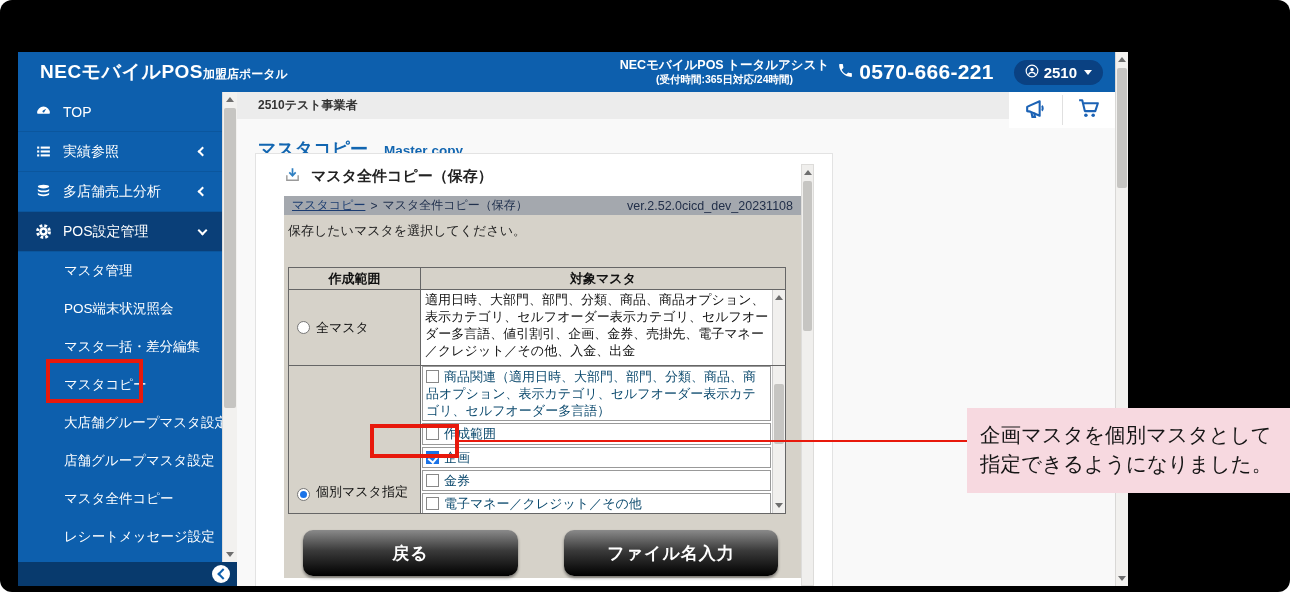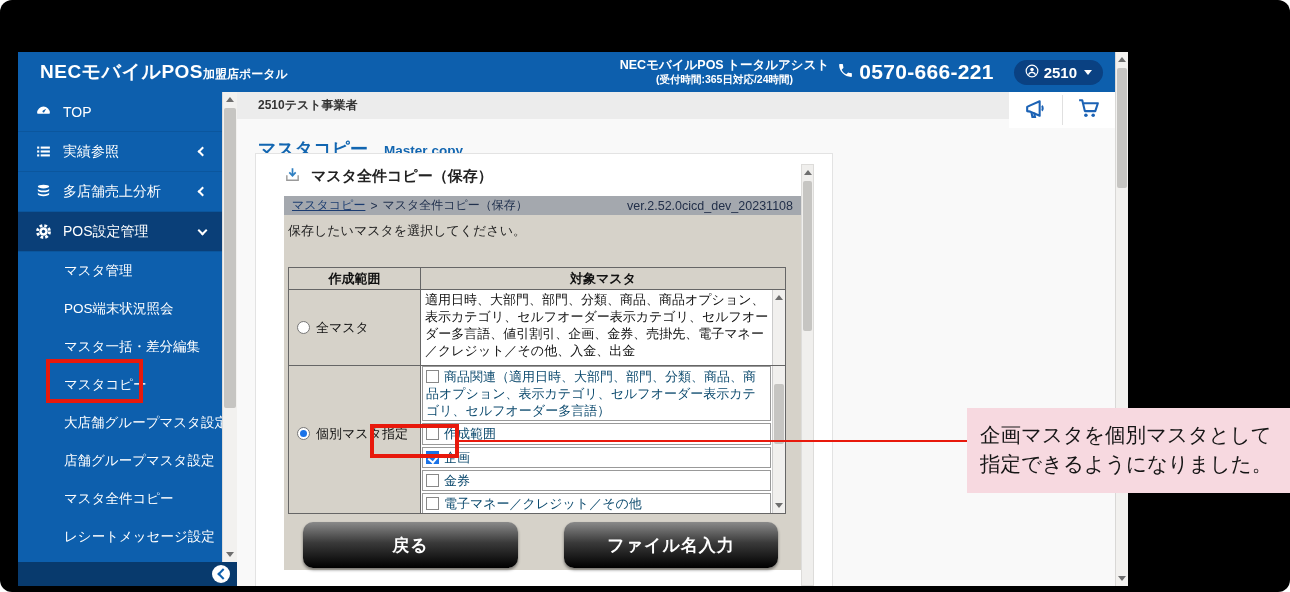--- a/index.html
+++ b/index.html
@@ -78,36 +78,36 @@
   .card { position:absolute; left:18px; top:61px; width:578px; bottom:0;
     background:#fff; border:1px solid #e3e3e3; border-bottom:none; }
   .panel-header { position:absolute; left:28px; top:12px; display:flex; align-items:center; gap:10px; }
   .panel-title { font-size:15px; font-weight:bold; color:#222; }
   .breadcrumb { position:absolute; left:28px; top:42px; width:517px; height:19px; background:#a4a8ae;
     display:flex; align-items:center; font-size:12px; color:#21314e; padding:0 8px; }
   .bc-link { color:#1b3c70; text-decoration:underline; cursor:pointer; }
   .bc-sep { margin:0 5px; }
   .bc-cur { }
   .bc-ver { margin-left:auto; font-size:12.5px; color:#222f49; }
-  .panel-body { position:absolute; left:28px; top:61px; width:517px; bottom:16px; background:#d6d2c9; }
+  .panel-body { position:absolute; left:28px; top:61px; width:517px; bottom:8px; background:#d6d2c9; }
   .card-scroll { position:absolute; left:545px; top:10px; width:13px; bottom:0;
     background:#f0efed; border:1px solid #dddcda; }
 
   .instruction { position:absolute; top:7px; left:4px; font-size:13px; color:#222; }
 
   
   .mtable { position:absolute; left:4px; top:52px; width:498px; border:1px solid #666; background:#fff; }
   .thead { display:flex; height:22px; background:#d6d2c9; border-bottom:1px solid #666; }
   .th { font-size:13px; font-weight:bold; color:#111; text-align:center; line-height:21px; }
   .th1 { width:132px; border-right:1px solid #666; }
   .th2 { flex:1; }
   .trow { display:flex; border-bottom:1px solid #666; }
   .td1 { width:132px; border-right:1px solid #666; background:#d6d2c9; display:flex;
     padding-left:8px; gap:6px; font-size:13px; color:#111; align-items:center; }
-  .td1.bottom { align-items:center; padding-bottom:12px; }
+  .td1.bottom { align-items:flex-end; padding-bottom:12px; }
   .td2 { flex:1; position:relative; background:#fff;border-radius:7px; }
   .tr1 { height:76px; }
   .tr2 { height:147px; border-bottom:none; }
   .cell-text { margin:2px 16px 0 4px; font-size:13px; line-height:1.3; color:#111; }
   .cell-scroll { position:absolute; right:0; top:0; bottom:0; width:13px;
     background:#f1f0ee; border-left:1px solid #ccc; }
   .chk-list { position:absolute; left:0; right:13px; top:0; bottom:0; overflow:hidden; }
   .chk-item { border:1px solid #999; margin:0 1px 2px 1px; padding:1px 3px; font-size:13px;
     line-height:1.32; color:#0c4a6e; background:#fff; }
   .chk-item .lbl { margin-left:5px; }

